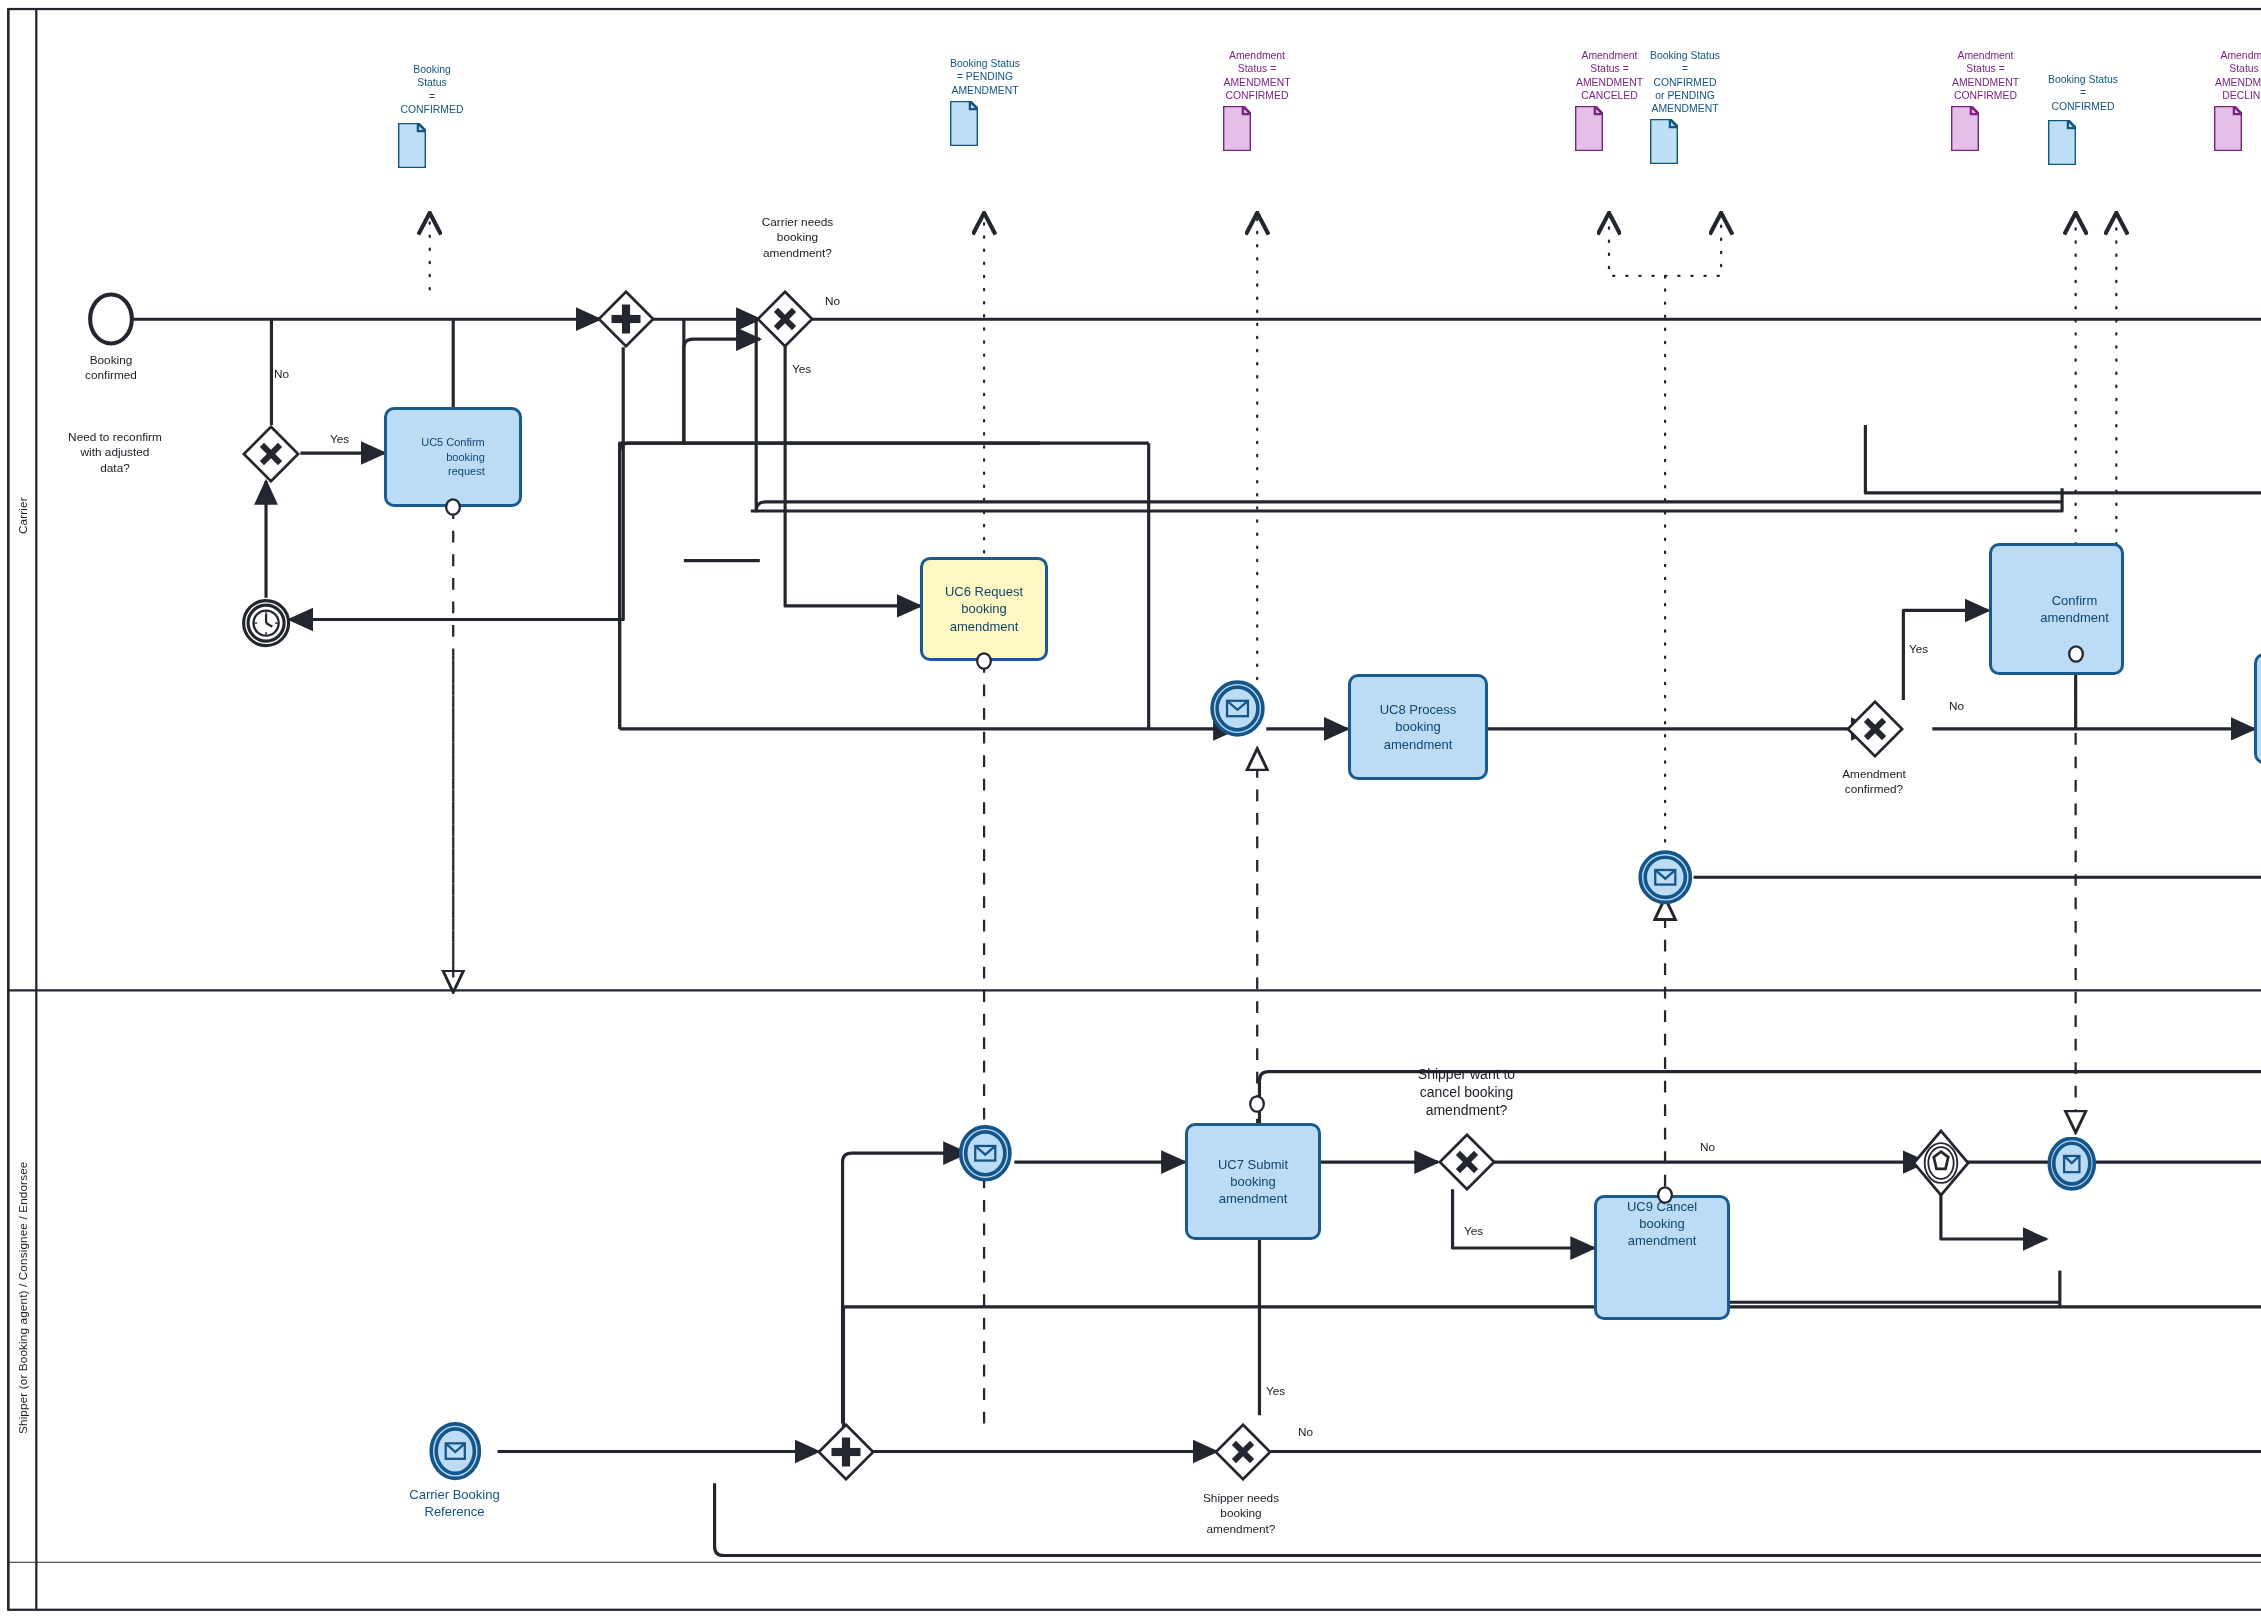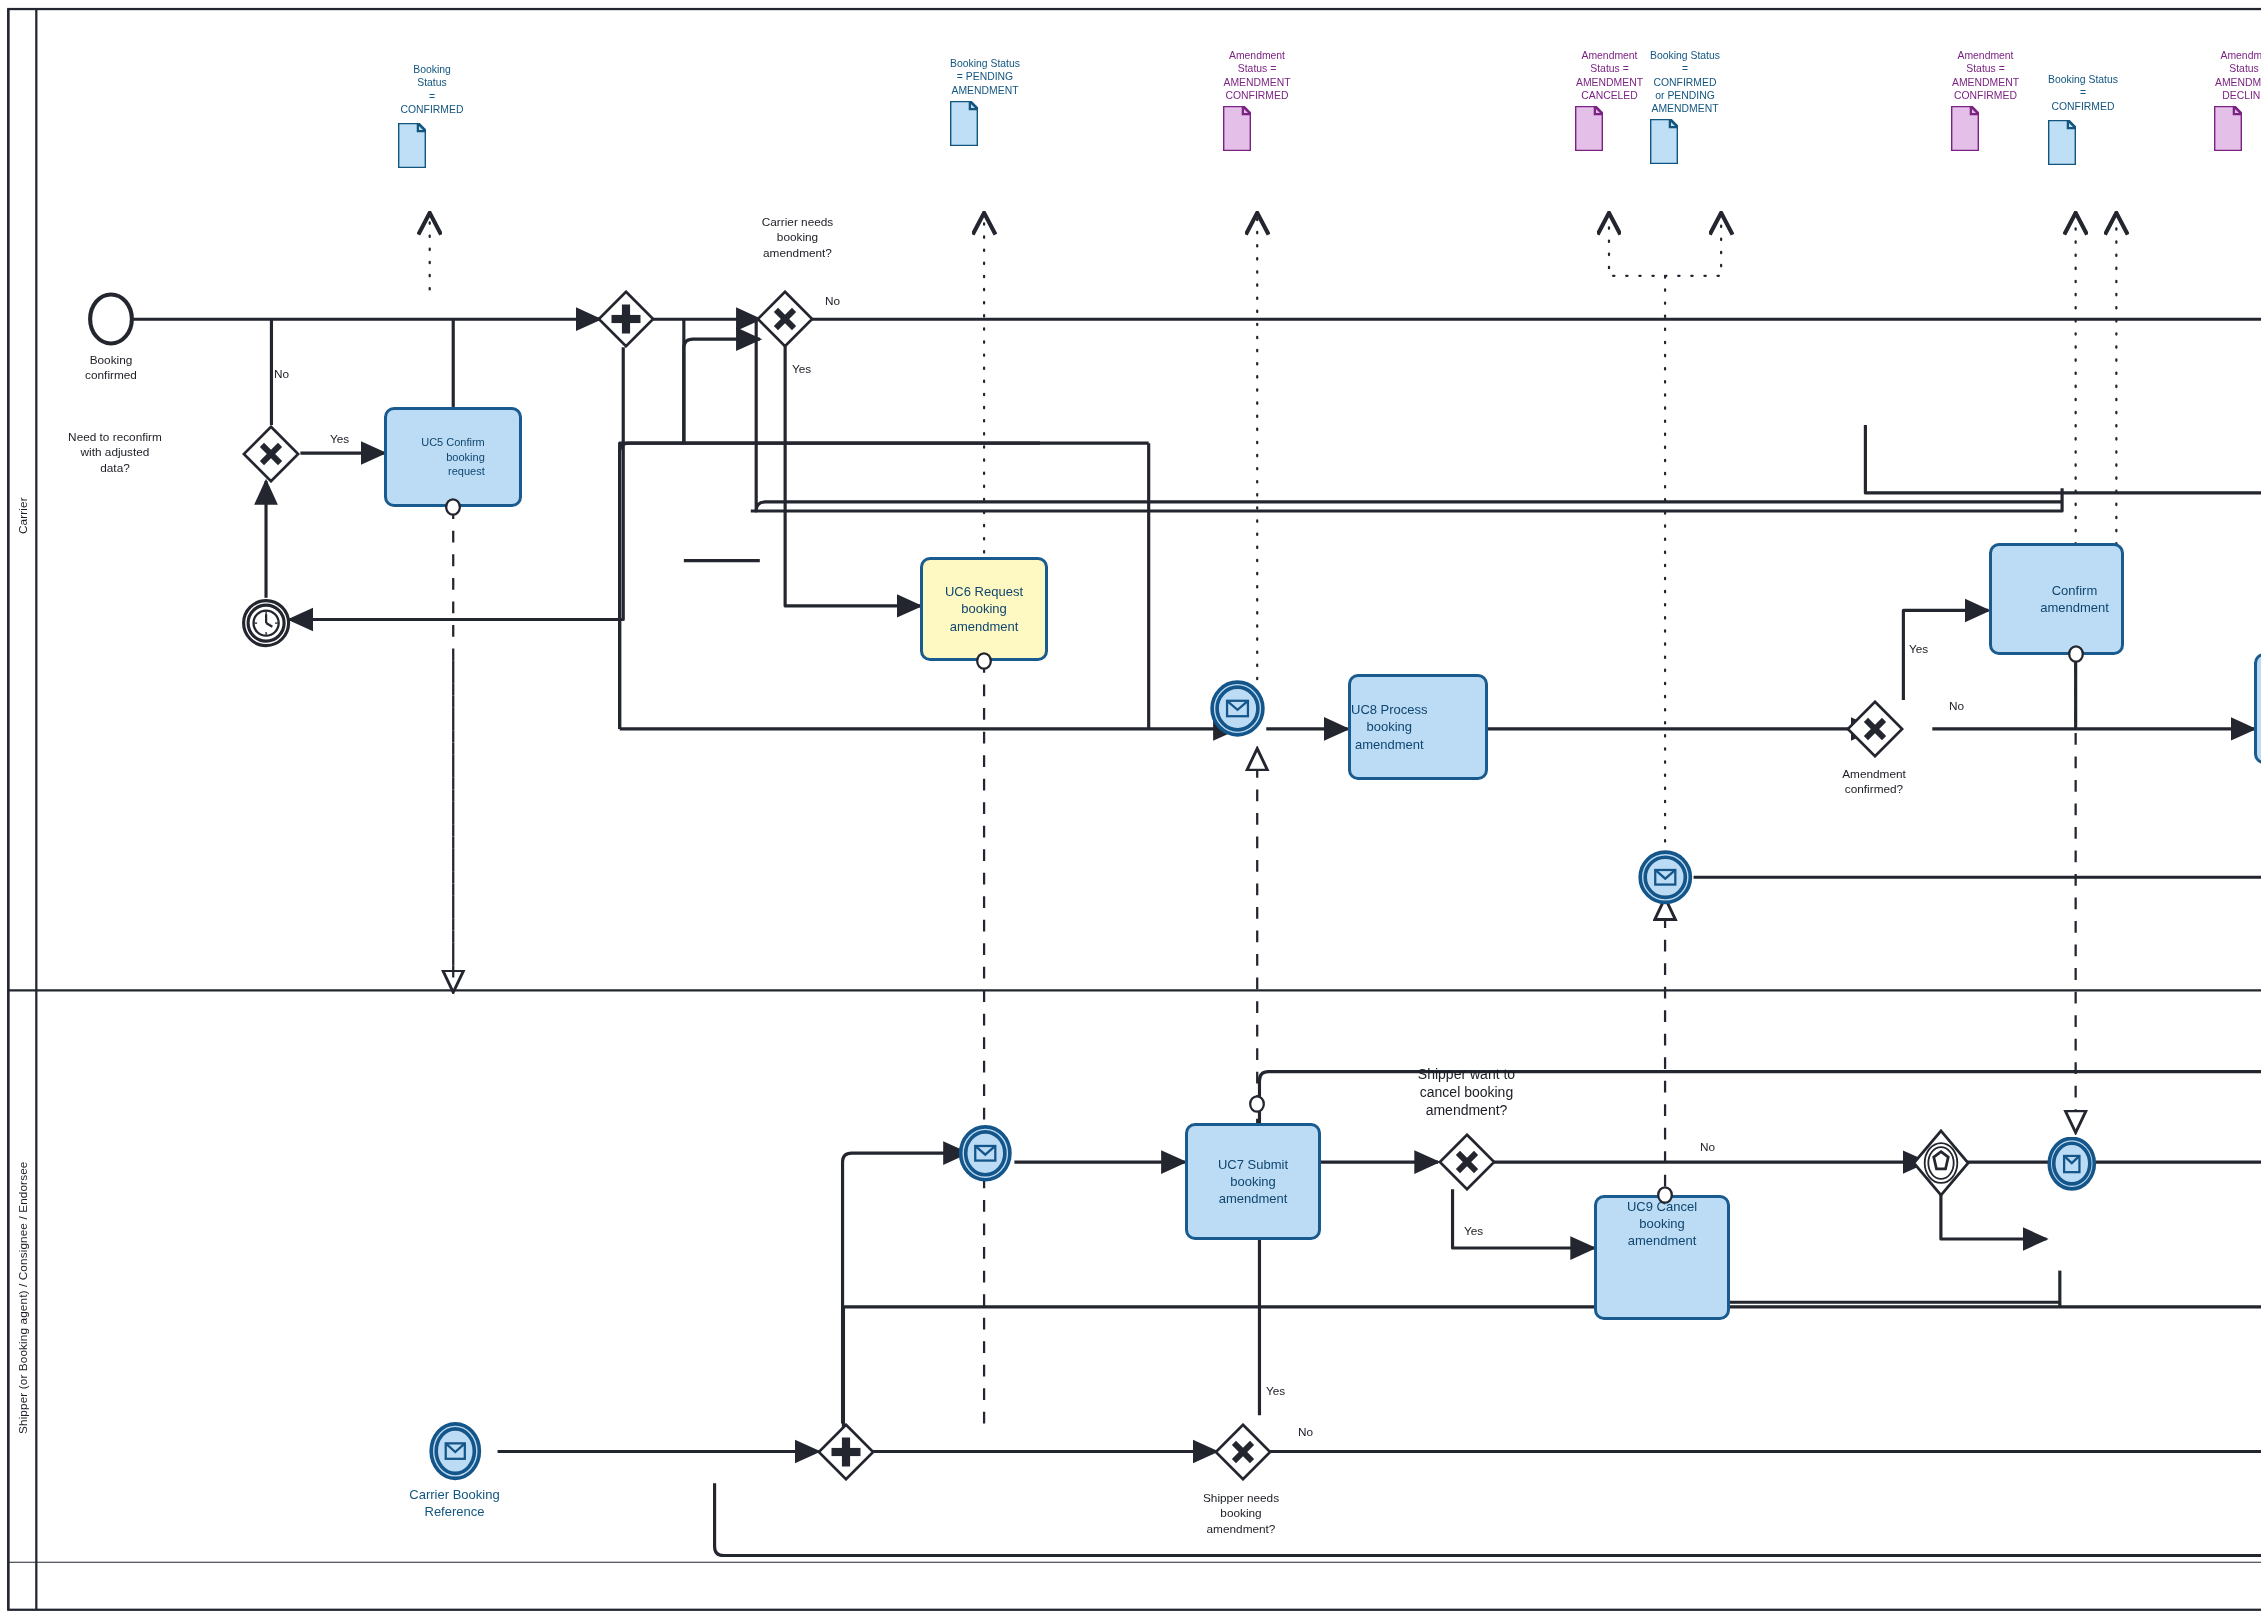--- a/index.html
+++ b/index.html
@@ -255,29 +255,29 @@
     <div style="color:#10456e;font-size:13px;line-height:1.32;text-align:center;">
       <div>UC6 Request</div>
         <div>booking</div>
         <div>amendment</div>
     </div>
   </div>
   <svg style="position:absolute;left:974px;top:651px;" width="20" height="20" viewBox="0 0 44 44">
       <ellipse cx="22" cy="22" rx="15" ry="17" fill="#fff" stroke="#23262f" stroke-width="5"></ellipse>
     </svg>
 
-  <div style="position:absolute;left:1348px;top:674px;width:140px;height:106px;border:3.6px solid #1a5b8f;border-radius:10px;background:#bcdcf5;box-sizing:border-box;display:flex;align-items:center;justify-content:flex-start;">
+  <div style="position:absolute;left:1348px;top:674px;width:140px;height:106px;border:3.6px solid #1a5b8f;border-radius:10px;background:#bcdcf5;box-sizing:border-box;display:flex;align-items:center;justify-content:center;">
     <div style="color:#10456e;font-size:13px;line-height:1.32;text-align:center;">
       <div>UC8 Process</div>
         <div>booking</div>
         <div>amendment</div>
     </div>
   </div>
 
-  <div style="position:absolute;left:1989px;top:543px;width:135px;height:112px;border:3.6px solid #1a5b8f;border-radius:10px;background:#bcdcf5;box-sizing:border-box;display:flex;align-items:center;justify-content:center;padding-left:36px;">
+  <div style="position:absolute;left:1989px;top:543px;width:135px;height:132px;border:3.6px solid #1a5b8f;border-radius:10px;background:#bcdcf5;box-sizing:border-box;display:flex;align-items:center;justify-content:center;padding-left:36px;">
     <div style="color:#10456e;font-size:13px;line-height:1.32;text-align:center;">
       <div>Confirm</div>
         <div>amendment</div>
     </div>
   </div>
   <svg style="position:absolute;left:2066px;top:644px;" width="20" height="20" viewBox="0 0 44 44">
       <ellipse cx="22" cy="22" rx="15" ry="17" fill="#fff" stroke="#23262f" stroke-width="5"></ellipse>
     </svg>
 
   <div style="position:absolute;left:2254px;top:653px;width:136px;height:111px;border:3.6px solid #1a5b8f;border-radius:10px;background:#bcdcf5;box-sizing:border-box;display:flex;align-items:center;justify-content:center;">

